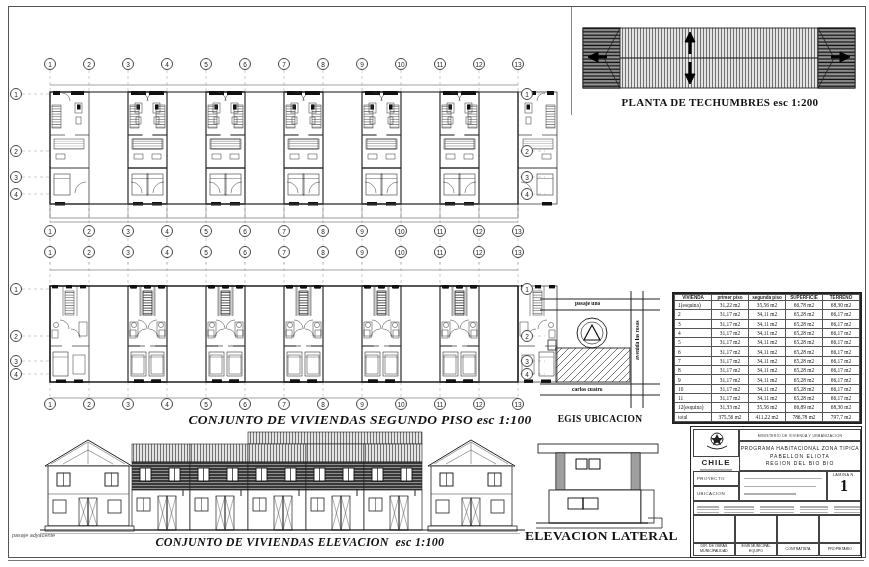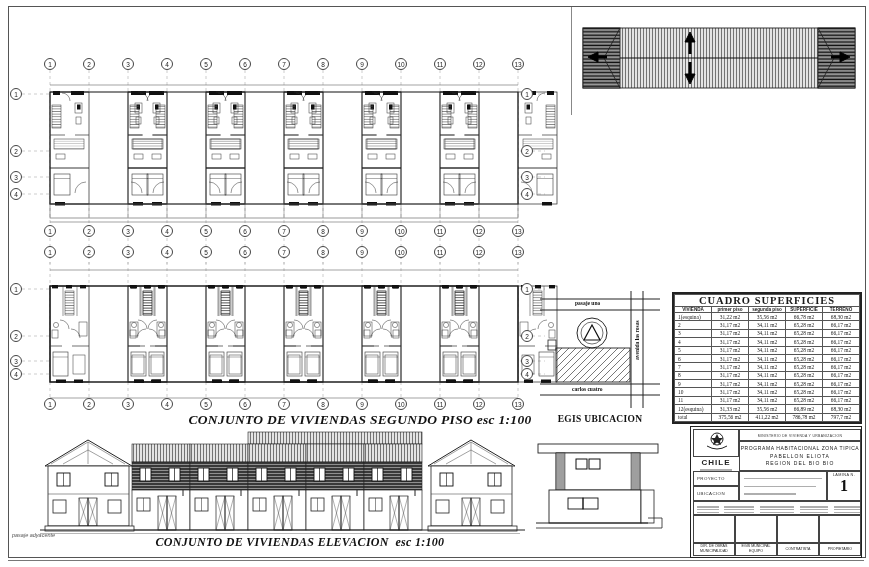--- a/index.html
+++ b/index.html
@@ -303,36 +303,38 @@
   <div class="abs title" style="left:105px;top:412px;width:510px;font-size:13.5px;font-style:italic;">
     <span>CONJUNTO DE VIVIENDAS SEGUNDO PISO</span>
     <span class="scale">esc 1:100</span>
   </div>
 
   <div class="abs title" style="left:75px;top:535px;width:450px;font-size:12px;font-style:italic;">
     <span>CONJUNTO DE VIVIENDAS ELEVACION</span>&nbsp;
     <span class="scale">esc 1:100</span>
   </div>
 
+  <div class="abs title" style="left:595px;top:96px;width:250px;font-size:11px;">
+    <span>PLANTA DE TECHUMBRES</span>
+    <span class="scale">esc 1:200</span>
+  </div>
 
   <div class="abs title" style="left:535px;top:414px;width:130px;font-size:9.5px;"><span>EGIS UBICACION</span></div>
 
+  <div class="abs title" style="left:525px;top:528px;width:150px;font-size:13.5px;"><span>ELEVACION LATERAL</span></div>
 
   <div class="abs tinylbl" style="left:575px;top:300px;">pasaje uno</div>
   <div class="abs tinylbl" style="left:634px;top:360px;transform:rotate(-90deg);transform-origin:0 0;">avenida las rosas</div>
   <div class="abs tinylbl" style="left:572px;top:386px;">carlos cuatro</div>
 
   <div class="abs" style="left:12px;top:532px;font:italic 5.5px 'Liberation Sans',sans-serif;color:#555;">pasaje adyacente</div>
 
   <div class="abs" id="sup-wrap">
     <table id="sup-table">
       <thead>
-        <tr>
-            <th class="ttl" colspan="5">CUADRO  SUPERFICIES</th>
-          </tr>
         <tr id="sup-headers">
             <th class="hdr">VIVIENDA</th>
             <th class="hdr">primer piso</th>
             <th class="hdr">segunda piso</th>
             <th class="hdr">SUPERFICIE</th>
             <th class="hdr">TERRENO</th>
           </tr>
       </thead>
       <tbody id="sup-body">
           <tr>

